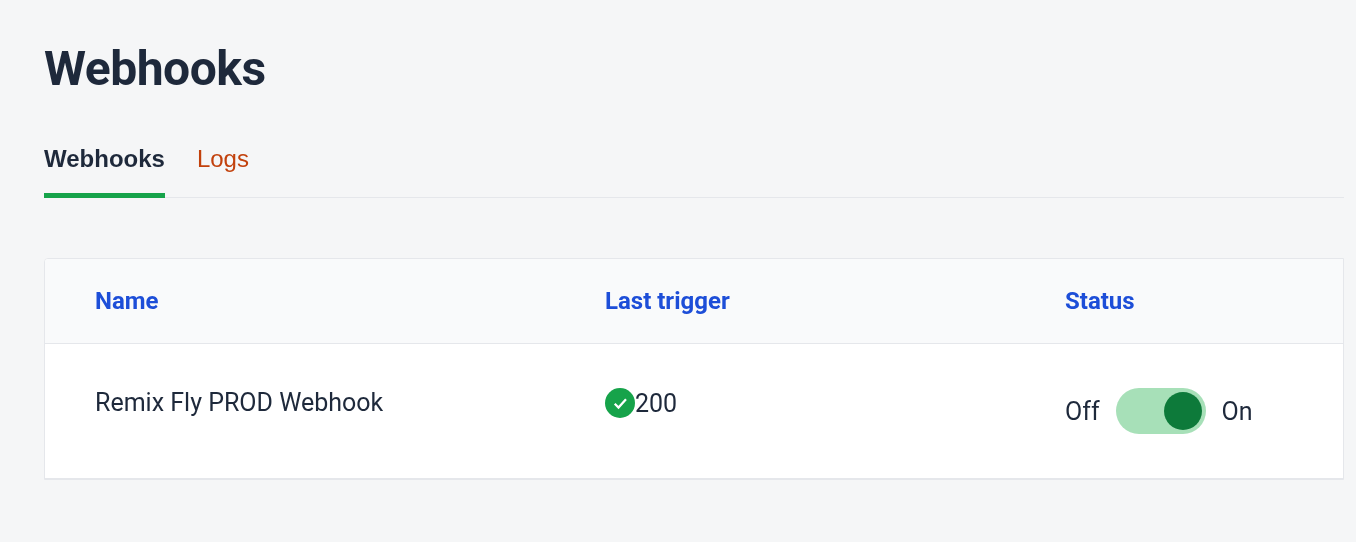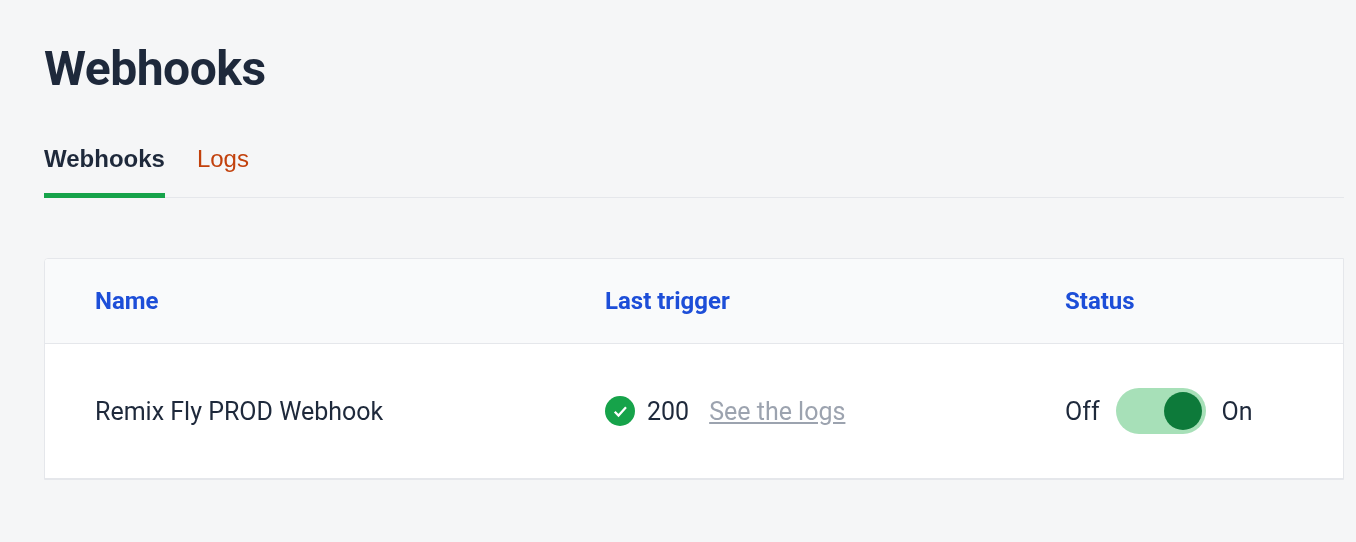--- a/index.html
+++ b/index.html
@@ -76,36 +76,35 @@
     .col-status {
       flex: 1;
     }
     .th {
       font-size: 24px;
       font-weight: 700;
       color: #1d4ed8;
     }
     .table-row {
       display: flex;
-      align-items: center;
+      align-items: flex-start;
       padding: 44px 0;
       border-bottom: 1px solid #e5e7eb;
       background: #fff;
     }
     .cell-name {
       flex: 0 0 560px;
       padding-left: 50px;
       font-size: 25px;
       color: #1e293b;
     }
     .cell-trigger {
       flex: 0 0 460px;
       display: flex;
       align-items: center;
-      gap: 12px;
     }
     .check-icon {
       width: 30px;
       height: 30px;
       background: #16a34a;
       border-radius: 50%;
       display: flex;
       align-items: center;
       justify-content: center;
       flex-shrink: 0;
@@ -177,21 +176,20 @@
 
     <div class="table-row">
       <div class="cell-name">Remix Fly PROD Webhook</div>
       <div class="cell-trigger">
         <span class="check-icon">
           <svg viewBox="0 0 24 24">
               <polyline points="5 13 10 18 20 7"></polyline>
             </svg>
         </span>
         <span class="status-code">200</span>
-        <a class="logs-link">See the logs</a>
       </div>
       <div class="cell-status">
         <span class="toggle-label">Off</span>
         <div class="toggle">
           <div class="toggle-knob"></div>
         </div>
         <span class="toggle-label">On</span>
       </div>
     </div>
   </div>

